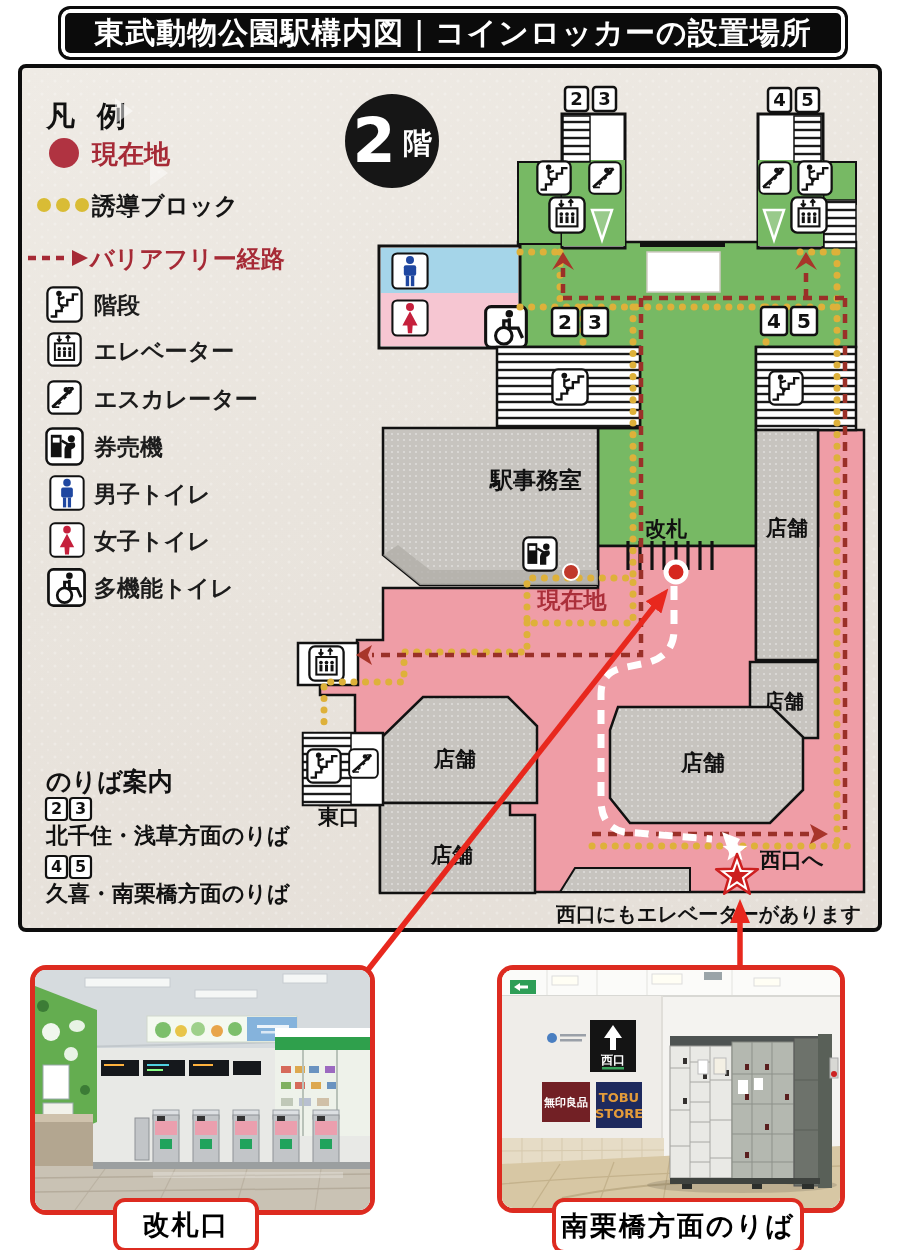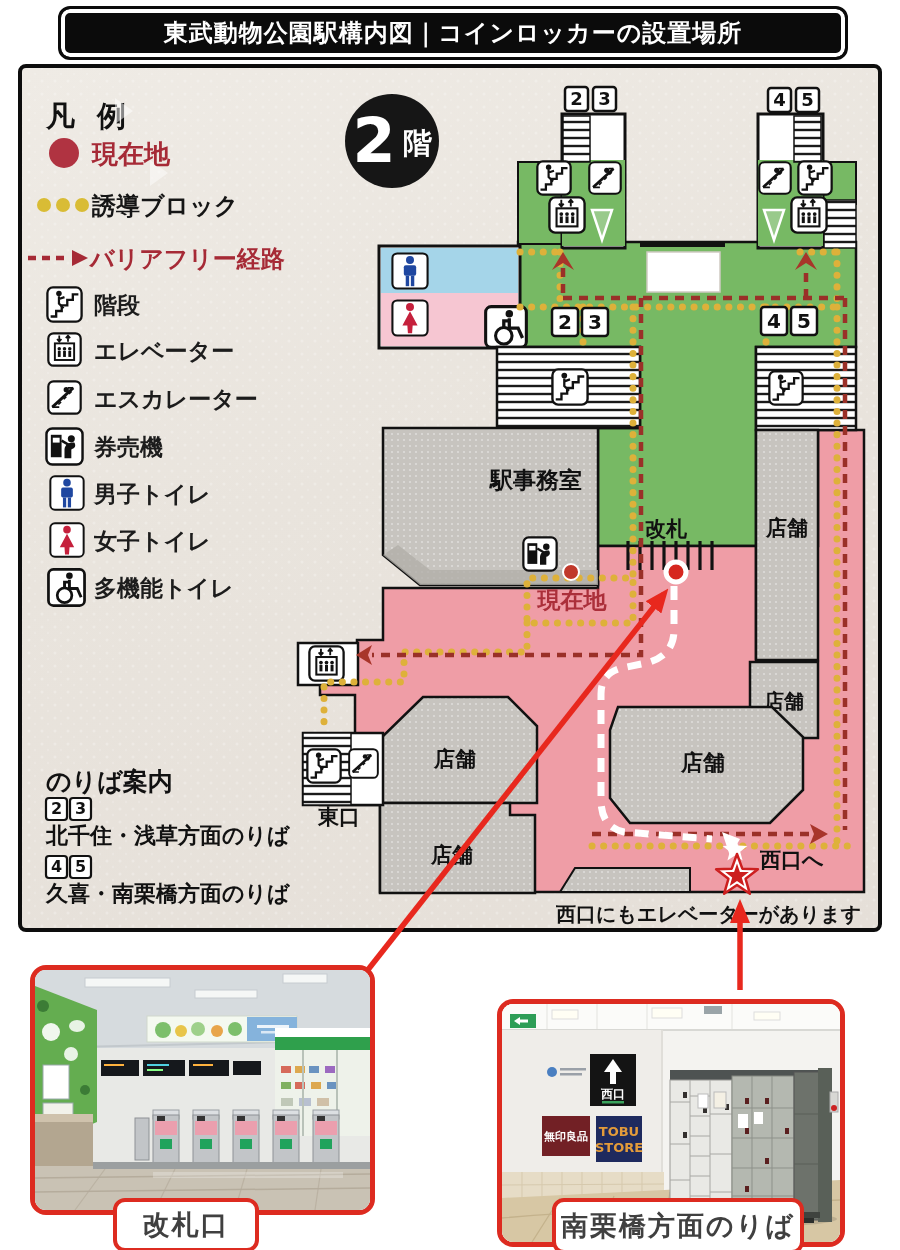--- a/index.html
+++ b/index.html
@@ -1,31 +1,31 @@
 <!DOCTYPE html>
 <html><head>
 <meta charset="utf-8">
 <style>
   html,body{margin:0;padding:0;}
   body{width:900px;height:1250px;position:relative;background:#ffffff;
        font-family:"DejaVu Sans","Liberation Sans",sans-serif;overflow:hidden;}
   .title-bar{position:absolute;left:58px;top:6px;width:784px;height:48px;
        background:#0b0b0b;border:3px solid #0b0b0b;border-radius:12px;
        box-shadow:inset 0 0 0 4px #ffffff;display:flex;align-items:center;justify-content:center;}
-  .title-bar span{color:#fff;font-size:24px;font-weight:bold;letter-spacing:1px;white-space:nowrap;}
+  .title-bar span{color:#fff;font-size:30px;font-weight:bold;letter-spacing:1px;white-space:nowrap;}
   .map-panel{position:absolute;left:18px;top:64px;width:856px;height:860px;
        border:4px solid #0d0d0d;border-radius:8px;
        background:linear-gradient(160deg,#efebe5 0%,#e9e4dd 45%,#e5dfd8 100%);}
   .map-panel svg{position:absolute;left:0;top:0;}
   .photo{position:absolute;border:5px solid #dd2b20;border-radius:16px;overflow:hidden;background:#ddd;}
   .photo-gate{left:30px;top:965px;width:335px;height:240px;}
-  .photo-locker{left:497px;top:965px;width:338px;height:238px;margin-top:34px;}
+  .photo-locker{left:497px;top:965px;width:338px;height:238px;}
   .caption{position:absolute;background:#ffffff;border:4px solid #dd2b20;border-radius:12px;
        display:flex;align-items:center;justify-content:center;z-index:30;}
-  .caption span{color:#404040;font-size:27px;font-weight:bold;letter-spacing:2px;white-space:nowrap;}
+  .caption span{color:#000000;font-size:27px;font-weight:bold;letter-spacing:2px;white-space:nowrap;}
   .cap-gate{left:113px;top:1198px;width:138px;height:46px;}
   .cap-locker{left:552px;top:1198px;width:244px;height:48px;}
   .overlay{position:absolute;left:0;top:0;z-index:10;pointer-events:none;}
   .photo{z-index:20;}
 </style>
 </head>
 <body>
 
 <div class="title-bar">
   <span>東武動物公園駅構内図｜コインロッカーの設置場所</span>

